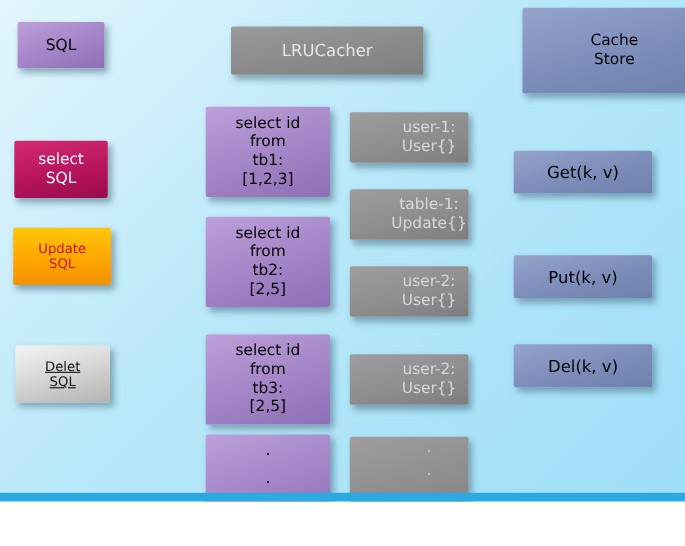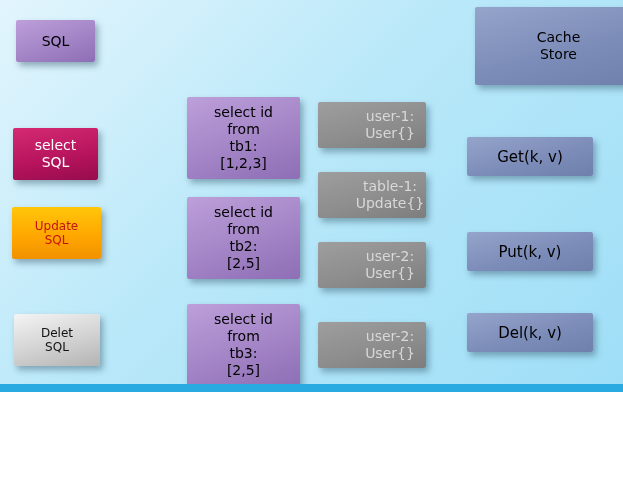--- a/index.html
+++ b/index.html
@@ -4,39 +4,39 @@
 <style>
   * { box-sizing: border-box; }
   html, body { margin: 0; padding: 0; }
   body {
     width: 623px; height: 496px;
     font-family: "DejaVu Sans", "Liberation Sans", sans-serif;
     color: #000;
   }
   .canvas {
     position: relative;
-    width: 623px; height: 392px;
+    width: 623px; height: 456px;
     background: linear-gradient(135deg, #e2f5fd 0%, #b9e8f9 45%, #9edef7 100%);
     overflow: hidden;
   }
   .box {
     position: absolute;
     display: flex; align-items: center; justify-content: center;
     text-align: center;
     white-space: pre-line;
     line-height: 1.2;
     font-size: 14px;
     border-radius: 2px;
     box-shadow: 3px 4px 6px rgba(50, 85, 105, 0.45);
   }
   .purple  { background: linear-gradient(160deg, #bd9fda 0%, #a384c6 55%, #8e6eb5 100%); }
   .magenta { background: linear-gradient(170deg, #d6ovó 0%, #b5135c 100%); }
   .magenta { background: linear-gradient(170deg, #d42a72 0%, #b5135c 60%, #970c4c 100%); color: #fff; }
   .orange  { background: linear-gradient(180deg, #ffc60a 0%, #ffa700 55%, #f29100 100%); color: #c41414; }
-  .silver  { background: linear-gradient(165deg, #f4f4f4 0%, #d2d2d2 55%, #b3b3b3 100%); color: #111; }
+  .silver  { background: linear-gradient(165deg, #f4f4f4 0%, #d2d2d2 55%, #b3b3b3 100%); color: #111; text-decoration: underline; }
   .gray    { background: linear-gradient(165deg, #9e9e9e 0%, #8c8c8c 60%, #7d7d7d 100%); color: #d8d8d8; padding-left: 36px; }
   .slate   { background: linear-gradient(165deg, #95a4ca 0%, #7d8db9 55%, #6f80ad 100%); color: #000; }
 
   .small { font-size: 12px; }
   .op    { font-size: 15px; }
   .dots-purple { line-height: 1.8; color: #000; }
   .dots-gray   { line-height: 1.45; color: #cfcfcf; }
 
   
   #sql-box        { left: 16px;  top: 20px;  width: 79px;  height: 42px; }
@@ -76,20 +76,21 @@
 <div class="canvas">
 
   <div id="sql-box" class="box purple">SQL</div>
   <div id="select-sql-box" class="box magenta">select
 SQL</div>
   <div id="update-sql-box" class="box orange small">Update
 SQL</div>
   <div id="delete-sql-box" class="box silver small">Delet
 SQL</div>
 
+  <div id="lrucacher-box" class="box">LRUCacher</div>
 
   <div id="query-1-box" class="box purple">select id
 from
 tb1:
 [1,2,3]</div>
   <div id="query-2-box" class="box purple">select id
 from
 tb2:
 [2,5]</div>
   <div id="query-3-box" class="box purple">select id

